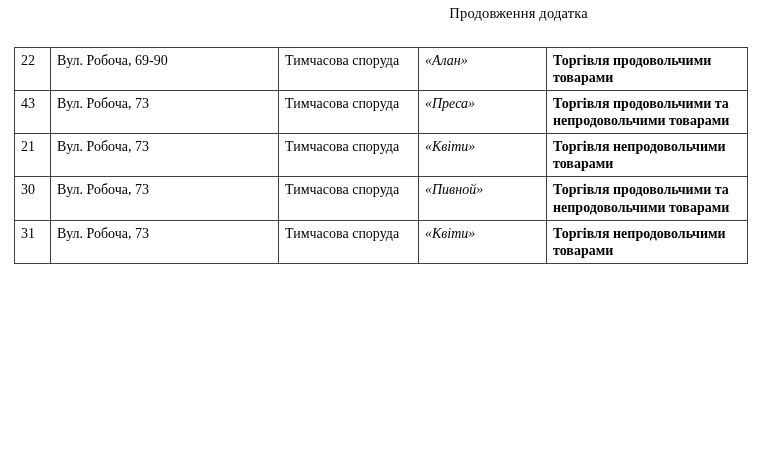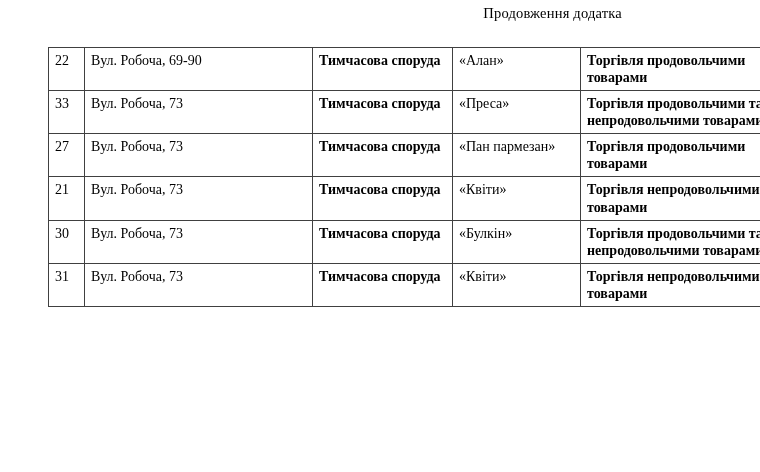--- a/index.html
+++ b/index.html
@@ -12,21 +12,20 @@
     background: #ffffff;
     font-family: "Liberation Serif", serif;
     color: #000000;
     overflow: hidden;
   }
   .page {
     position: relative;
     width: 616px;
     height: 472px;
     box-sizing: border-box;
-    margin-left: 34px;
   }
   .header-line {
     position: absolute;
     top: 5px;
     right: 28px;
     font-size: 14.5px;
     letter-spacing: 0.2px;
     white-space: nowrap;
   }
   .table-wrap {
@@ -53,25 +52,25 @@
     width: 36px;
     text-align: left;
     padding-left: 7px;
   }
   td.col-addr {
     width: 228px;
   }
   td.col-type {
     width: 140px;
     padding-left: 9px;
-    font-weight: bold;
   }
   td.col-name {
     width: 128px;
     padding-left: 9px;
+    font-style: italic;
   }
   td.col-trade {
     width: 201px;
     padding-left: 7px;
     font-weight: bold;
   }
   .cell-text {
     display: block;
     white-space: pre-line;
   }
@@ -99,52 +98,34 @@
             <td class="col-name">
               <span class="cell-text">«Алан»</span>
             </td>
             <td class="col-trade">
               <span class="cell-text">Торгівля продовольчими
 товарами</span>
             </td>
           </tr>
           <tr>
             <td class="col-num">
-              <span class="cell-text">33</span>
+              <span class="cell-text">43</span>
             </td>
             <td class="col-addr">
               <span class="cell-text">Вул. Робоча, 73</span>
             </td>
             <td class="col-type">
               <span class="cell-text">Тимчасова споруда</span>
             </td>
             <td class="col-name">
               <span class="cell-text">«Преса»</span>
             </td>
             <td class="col-trade">
               <span class="cell-text">Торгівля продовольчими та
 непродовольчими товарами</span>
-            </td>
-          </tr>
-          <tr>
-            <td class="col-num">
-              <span class="cell-text">27</span>
-            </td>
-            <td class="col-addr">
-              <span class="cell-text">Вул. Робоча, 73</span>
-            </td>
-            <td class="col-type">
-              <span class="cell-text">Тимчасова споруда</span>
-            </td>
-            <td class="col-name">
-              <span class="cell-text">«Пан пармезан»</span>
-            </td>
-            <td class="col-trade">
-              <span class="cell-text">Торгівля продовольчими
-товарами</span>
             </td>
           </tr>
           <tr>
             <td class="col-num">
               <span class="cell-text">21</span>
             </td>
             <td class="col-addr">
               <span class="cell-text">Вул. Робоча, 73</span>
             </td>
             <td class="col-type">
@@ -162,21 +143,21 @@
             <td class="col-num">
               <span class="cell-text">30</span>
             </td>
             <td class="col-addr">
               <span class="cell-text">Вул. Робоча, 73</span>
             </td>
             <td class="col-type">
               <span class="cell-text">Тимчасова споруда</span>
             </td>
             <td class="col-name">
-              <span class="cell-text">«Булкін»</span>
+              <span class="cell-text">«Пивной»</span>
             </td>
             <td class="col-trade">
               <span class="cell-text">Торгівля продовольчими та
 непродовольчими товарами</span>
             </td>
           </tr>
           <tr>
             <td class="col-num">
               <span class="cell-text">31</span>
             </td>

